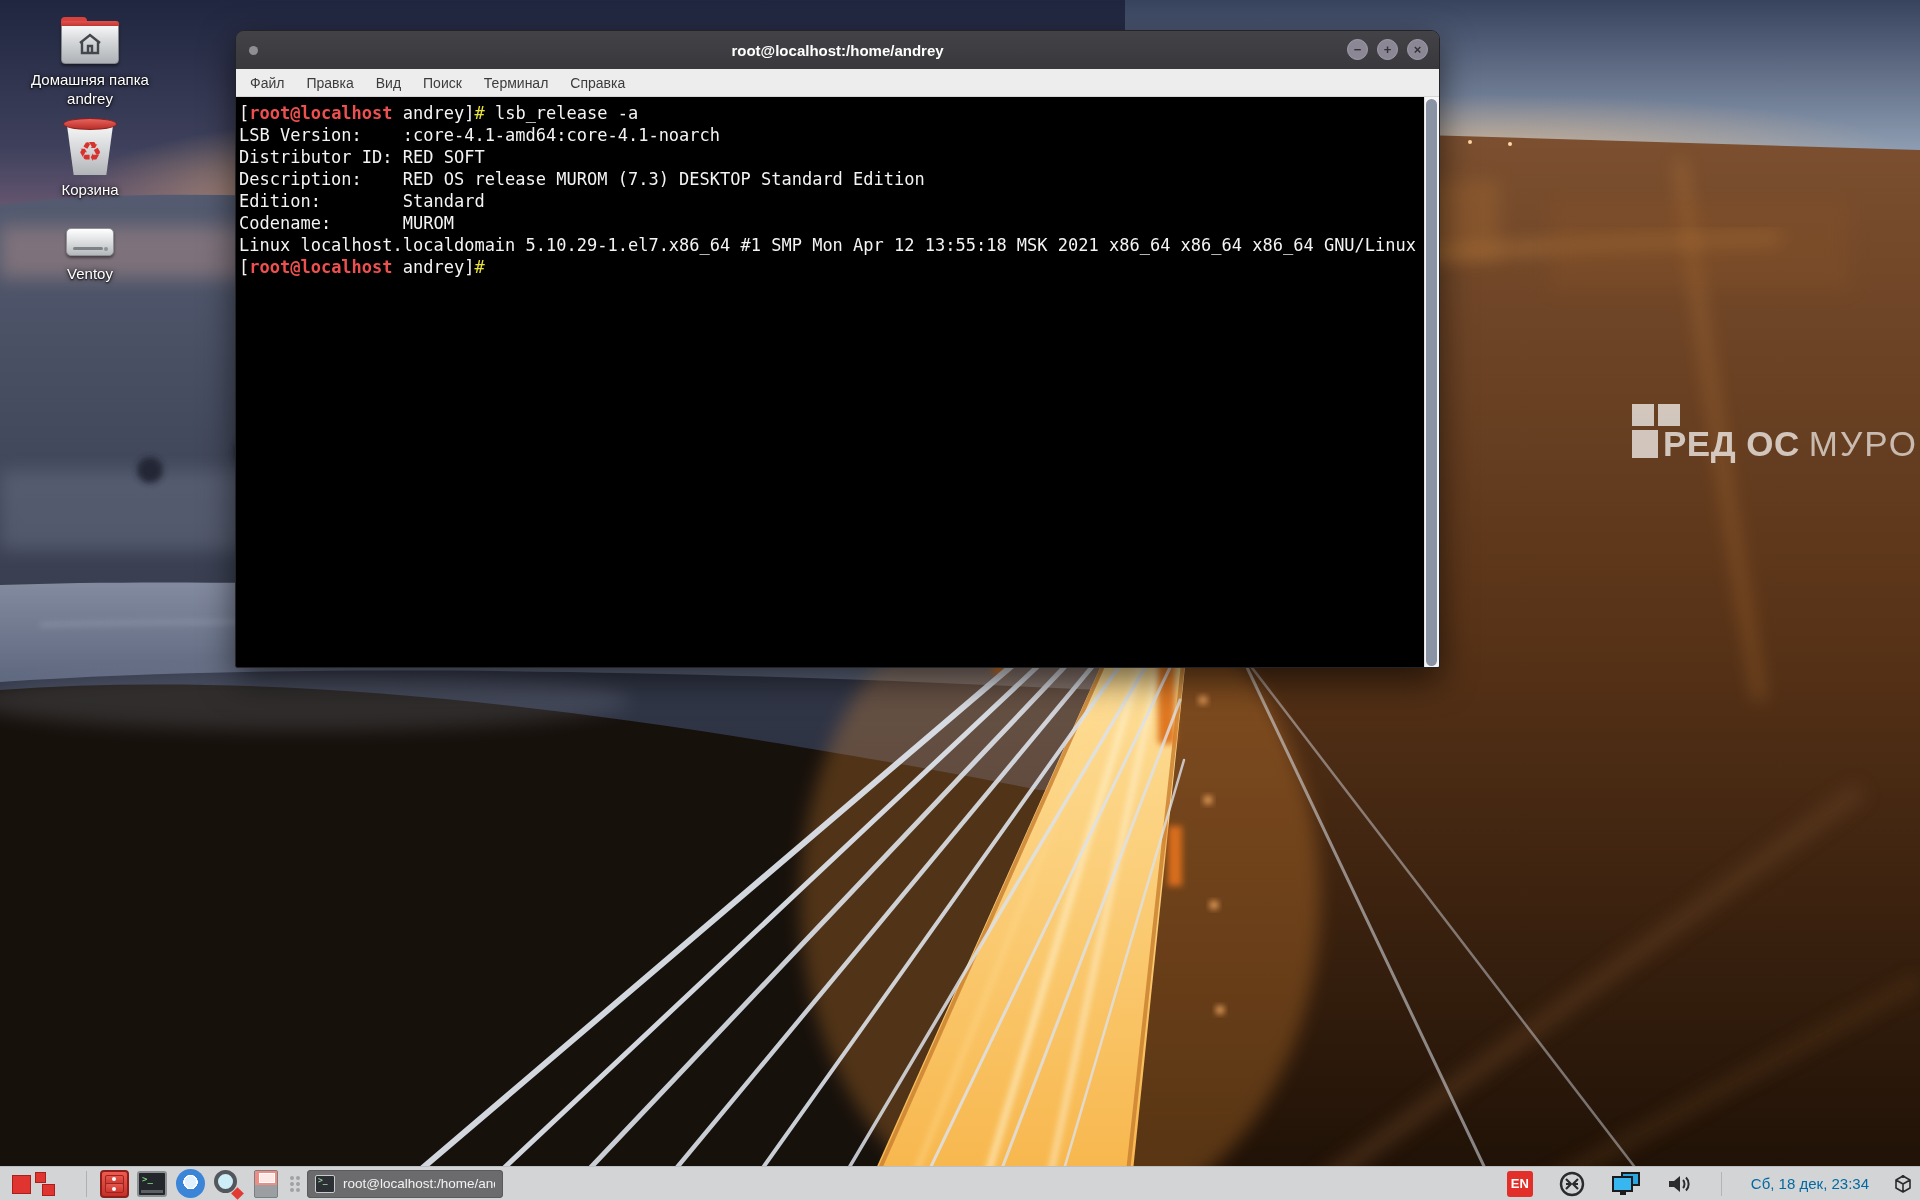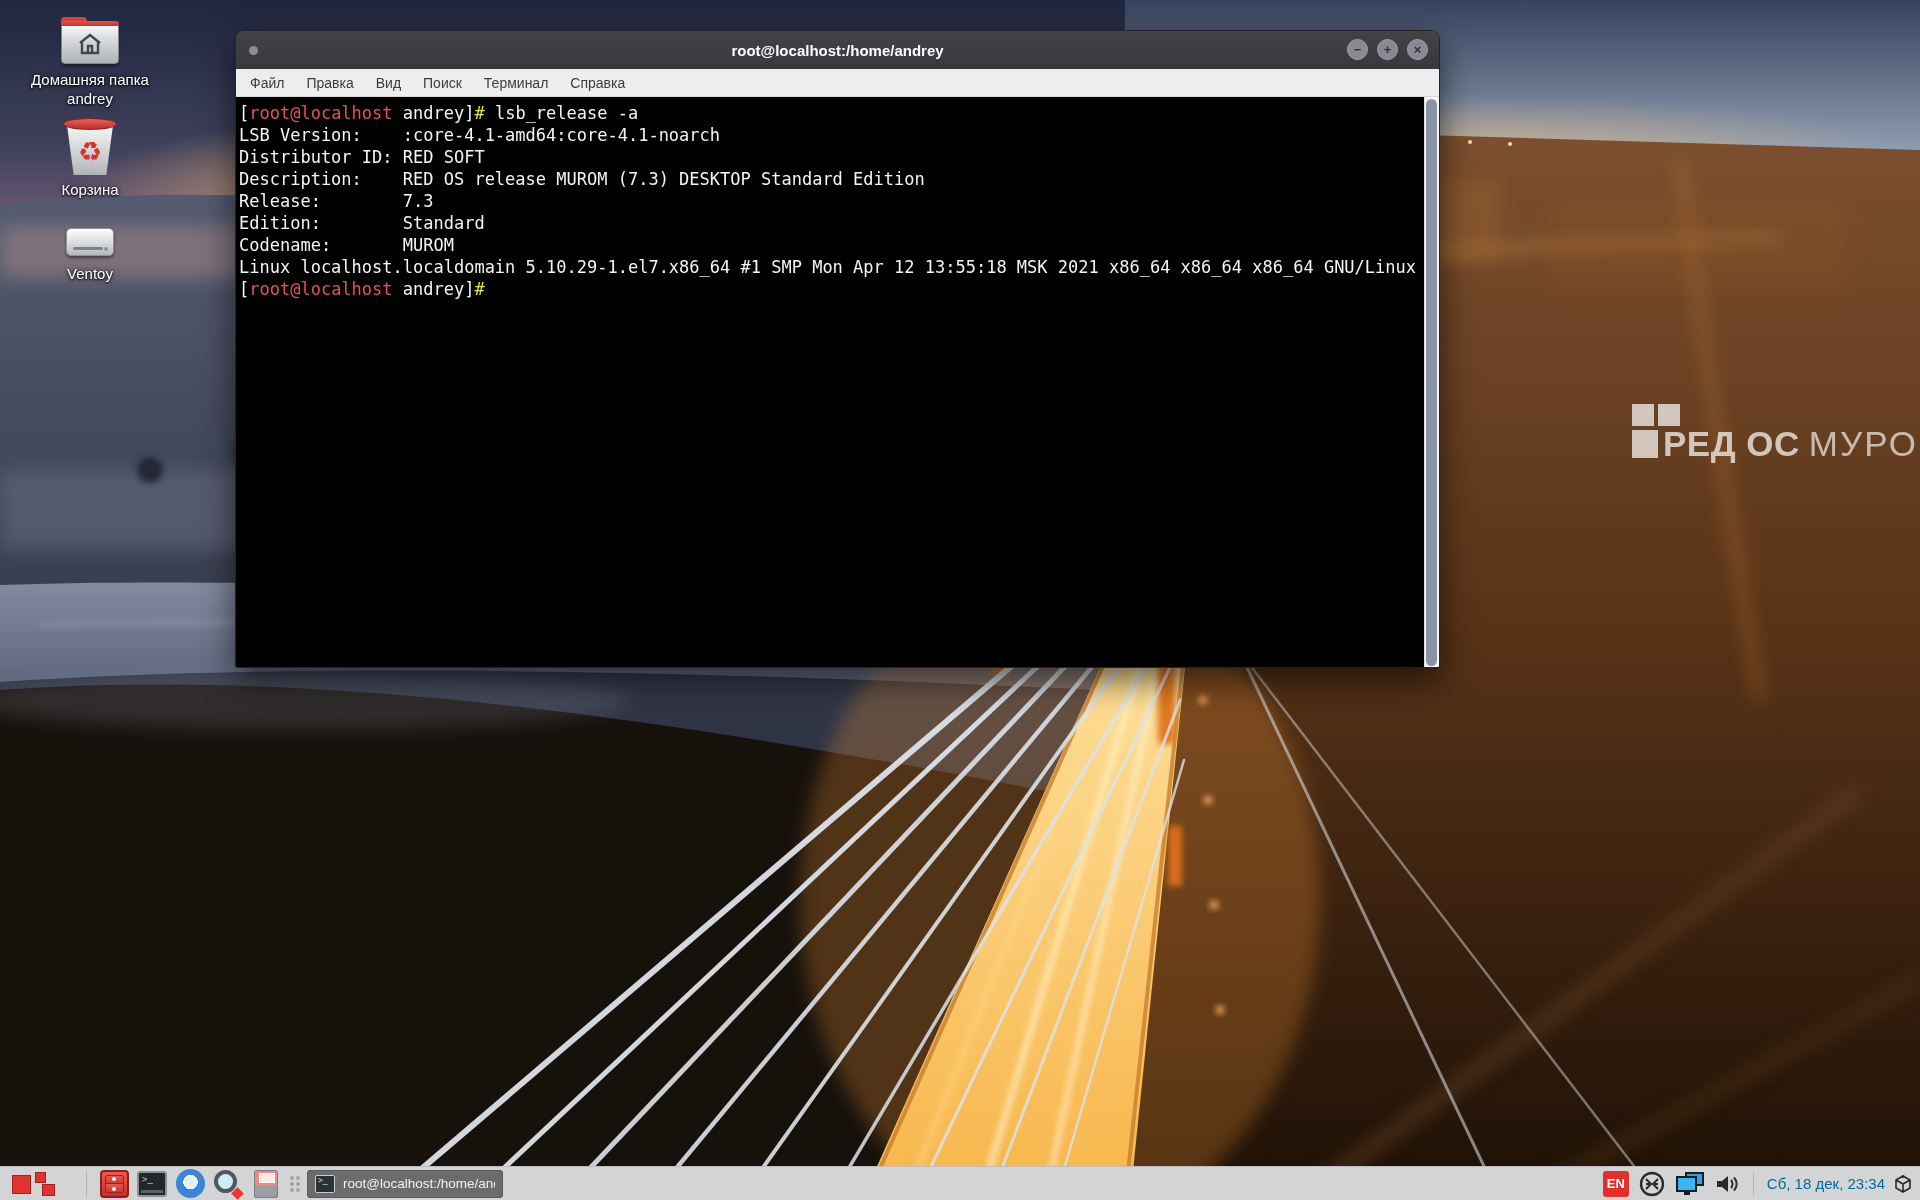--- a/index.html
+++ b/index.html
@@ -50,21 +50,21 @@
   .title-text{flex:1;text-align:center;color:#fff;font-weight:700;font-size:15px}
   .win-controls{position:absolute;right:11px;top:8px;display:flex;gap:9px}
   .win-btn{width:21px;height:21px;border-radius:50%;background:#8b8794;border:1px solid #a39fae;
     color:#323237;font-size:13px;font-weight:700;display:flex;align-items:center;justify-content:center;line-height:1;cursor:pointer}
   .menubar{height:28px;background:#ededee;border-bottom:1px solid #d6d6d6;display:flex;align-items:center;padding-left:3px}
   .tmenu-item{font-size:14px;color:#3c3c3c;padding:0 11px;cursor:pointer}
   .term-body{position:relative;height:571px;background:#000;padding:5px 24px 0 3px;
     font-family:"DejaVu Sans Mono",monospace;font-size:17px;line-height:22px;color:#f4f4f4;cursor:text}
   .tline{white-space:pre}
   .tp{color:#f4f4f4}
-  .tr{color:#ee4f4f;font-weight:400}
+  .tr{color:#ee4f4f;font-weight:700}
   .ty{color:#e8e23c}
   .scrollbar{position:absolute;right:0;top:0;bottom:0;width:15px;background:#f7f7f7;border-left:1px solid #e0e0e0}
   .scroll-thumb{position:absolute;right:2px;top:2px;bottom:2px;width:11px;background:#8a93a3;border-radius:6px}
 
   
   #taskbar{position:absolute;left:0;bottom:0;width:1920px;height:34px;background:#d2d4d6;
     border-top:1px solid #bcbec1;z-index:5;display:flex;align-items:center}
   .tb-menu{width:72px;height:34px;display:flex;align-items:center;justify-content:center;cursor:pointer}
   .tb-logo{position:relative;width:48px;height:24px}
   .tb-logo i{position:absolute;background:#e03430;border:1px solid #a81f1c;display:block}
@@ -87,21 +87,21 @@
   .ic-search .handle{position:absolute;right:1px;bottom:1px;width:9px;height:9px;background:#e23b35;transform:rotate(45deg)}
   .ic-floppy{width:24px;height:28px;border:1px solid #7c7f82;border-radius:2px;position:relative;background:#9c9fa2;overflow:hidden}
   .ic-floppy:before{content:"";position:absolute;left:0;right:0;top:0;height:14px;background:#ef8d84}
   .ic-floppy:after{content:"";position:absolute;left:4px;top:2px;width:14px;height:8px;background:#fce9e6;border:1px solid #fff}
   .tb-handle{width:12px;height:24px;margin:0 4px;display:grid;grid-template-columns:repeat(2,4px);grid-auto-rows:4px;gap:2px;align-content:center;justify-content:center;cursor:grab}
   .tb-handle i{background:#9fa2a5;border-radius:50%}
   .tb-task{height:28px;margin-left:2px;width:196px;background:#6b6b6d;border-radius:4px;display:flex;align-items:center;padding:0 8px;gap:8px;cursor:pointer;box-shadow:inset 0 0 0 1px #5a5a5c}
   .mini-term{width:20px;height:18px;background:#2c2f33;border:1px solid #c9cccf;border-radius:2px;position:relative;flex:none}
   .mini-term:before{content:">_";position:absolute;left:2px;top:0;color:#9ad49a;font:700 8px "DejaVu Sans Mono",monospace}
   .tb-task-label{color:#f2f2f2;font-size:13.5px;white-space:nowrap;overflow:hidden}
-  .tb-right{margin-left:auto;display:flex;align-items:center;gap:9px;padding-right:8px}
+  .tb-right{margin-left:auto;display:flex;align-items:center;gap:25px;padding-right:8px}
   .en-badge{width:26px;height:26px;background:#e22f2a;border-radius:3px;color:#fff;font-weight:700;font-size:13px;display:flex;align-items:center;justify-content:center;cursor:pointer}
   .tray-ic{display:flex;align-items:center;justify-content:center;cursor:pointer}
   .tray-sep{width:1px;height:24px;background:#b2b4b7;margin:0 4px}
   .clock{font-size:15px;color:#0369a1;white-space:nowrap;cursor:pointer}
 </style>
 </head>
 <body>
 
 <svg class="wallpaper" width="1920" height="1200" viewBox="0 0 1920 1200" preserveAspectRatio="none">
   <defs>
@@ -267,21 +267,20 @@
       <span class="tmenu-item">Поиск</span>
       <span class="tmenu-item">Терминал</span>
       <span class="tmenu-item">Справка</span>
     </div>
   <div class="term-body">
     <div>
         <div class="tline"><span class="tp">[</span><span class="tr">root@localhost</span><span class="tp"> andrey]</span><span class="ty">#</span><span class="tp"> lsb_release -a</span></div>
         <div class="tline"><span class="tp">LSB Version:    :core-4.1-amd64:core-4.1-noarch</span></div>
         <div class="tline"><span class="tp">Distributor ID: RED SOFT</span></div>
         <div class="tline"><span class="tp">Description:    RED OS release MUROM (7.3) DESKTOP Standard Edition</span></div>
-        <div class="tline"><span class="tp">Release:        7.3</span></div>
         <div class="tline"><span class="tp">Edition:        Standard</span></div>
         <div class="tline"><span class="tp">Codename:       MUROM</span></div>
         <div class="tline"><span class="tp">Linux localhost.localdomain 5.10.29-1.el7.x86_64 #1 SMP Mon Apr 12 13:55:18 MSK 2021 x86_64 x86_64 x86_64 GNU/Linux</span></div>
         <div class="tline"><span class="tp">[</span><span class="tr">root@localhost</span><span class="tp"> andrey]</span><span class="ty">#</span></div>
       </div>
     <div class="scrollbar">
       <div class="scroll-thumb"></div>
     </div>
   </div>
 </div>

